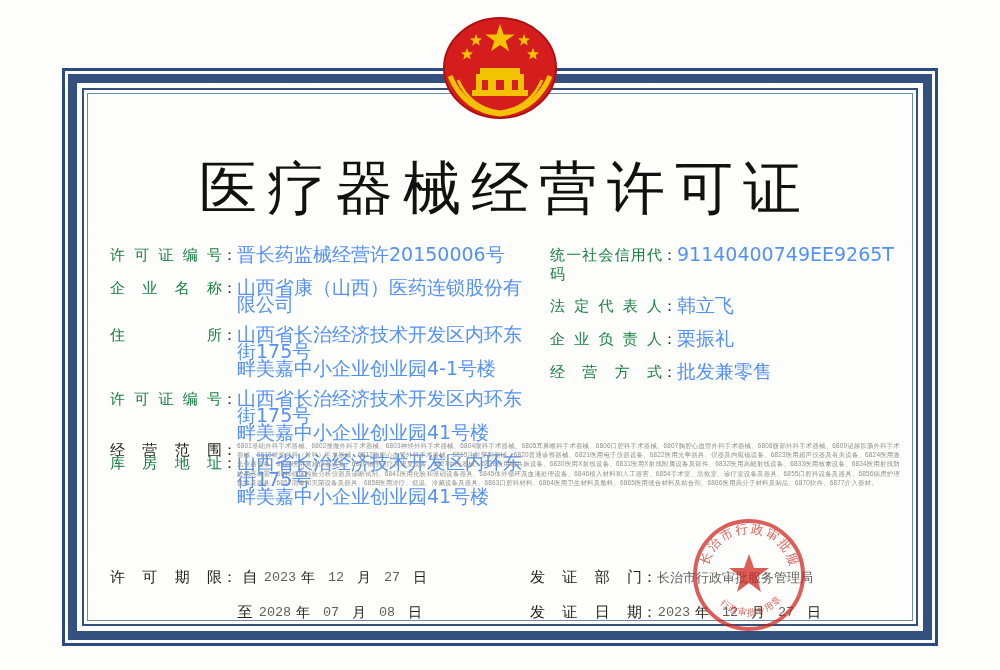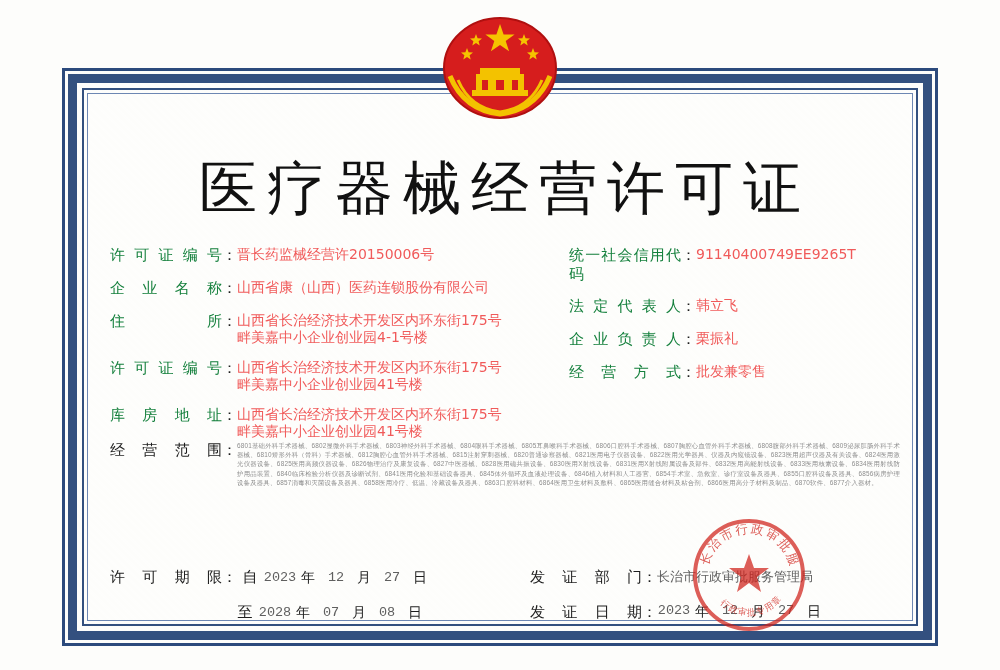--- a/index.html
+++ b/index.html
@@ -116,21 +116,20 @@
     position: absolute;
     left: 0;
     top: 0;
     width: 420px;
   }
   .col-right {
     position: absolute;
     left: 440px;
     top: 0;
     width: 360px;
-    margin-left: 19px;
   }
   .row {
     display: flex;
     align-items: flex-start;
     margin-bottom: 13px;
     min-height: 20px;
   }
   .label {
     width: 112px;
     flex: 0 0 112px;
@@ -142,22 +141,22 @@
     letter-spacing: 0px;
   }
   .colon {
     flex: 0 0 10px;
     text-align: center;
     color: #1d1d1d;
     font-size: 15px;
   }
   .value {
     flex: 1;
-    color: #ef4444;
-    font-size: 14px;
+    color: #3b82f6;
+    font-size: 19px;
     line-height: 17px;
     font-family: "DejaVu Sans", sans-serif;
     opacity: .88;
     white-space: pre-line;
   }
 
   
   .scope-row {
     position: absolute;
     left: 0;
@@ -200,21 +199,21 @@
     margin-bottom: 16px;
   }
   .bleft {
     width: 420px;
     display: flex;
     align-items: center;
   }
   .bright {
     width: 370px;
     display: flex;
-    align-items: flex-start;
+    align-items: center;
   }
   .blabel {
     width: 112px;
     flex: 0 0 112px;
     text-align: justify;
     text-align-last: justify;
     font-size: 15px;
     color: #1d1d1d;
   }
   .bcolon { flex: 0 0 10px; text-align: center; color: #1d1d1d; font-size: 15px; }

